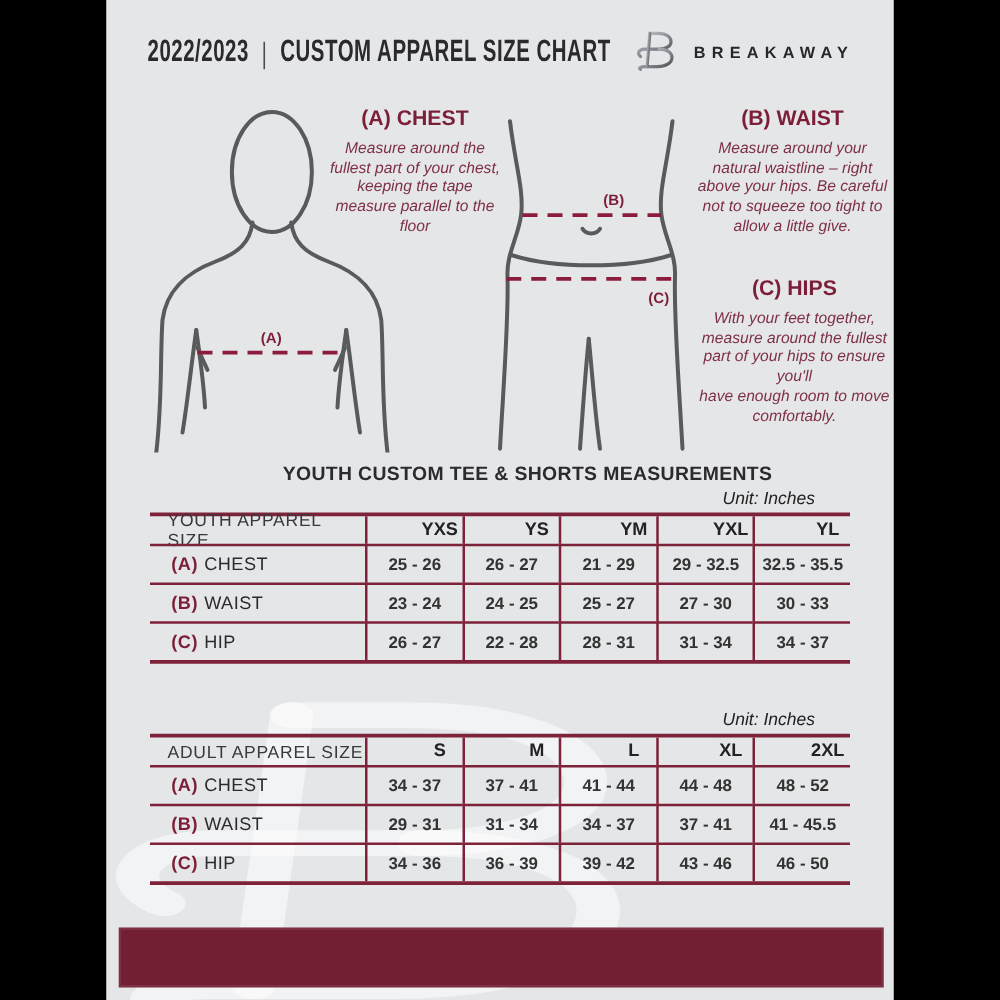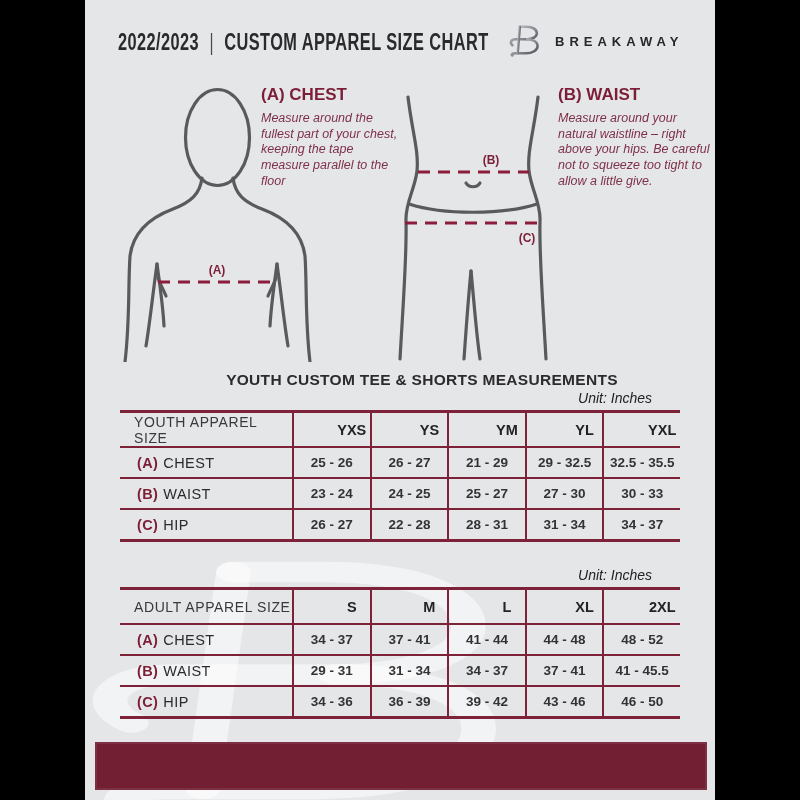--- a/index.html
+++ b/index.html
@@ -20,36 +20,36 @@
   .logo{position:absolute;left:423px;top:22px;width:34px;height:36px;}
   .brand{position:absolute;left:470px;top:34px;font-weight:bold;font-size:13px;letter-spacing:5px;color:#28282a;}
 
   
   .fig{position:absolute;}
   .fig path,.fig ellipse{fill:none;stroke:var(--outline-gray);stroke-width:3.2;stroke-linecap:round;}
   .fig .dash{stroke:#8c1c3c;stroke-width:3;stroke-dasharray:12 8;stroke-linecap:butt;}
   .fig text{fill:var(--maroon-text);font-weight:bold;font-size:12px;font-family:"Liberation Sans",sans-serif;}
 
   
-  .instr{position:absolute;}
+  .instr{position:absolute;text-align:center;}
   .instr h3{font-size:17px;font-weight:bold;color:var(--maroon-text);margin:0 0 7px;line-height:1.05;}
   .instr p{font-size:12.5px;font-style:italic;color:var(--maroon-body);line-height:1.26;white-space:pre-line;}
 
   
   .sec-title{position:absolute;left:0;width:674px;text-align:center;font-weight:bold;font-size:15.5px;
     letter-spacing:.3px;color:#2b2b2d;}
   .sec-unit{position:absolute;left:0;width:567px;text-align:right;font-style:italic;font-size:14px;color:#222;}
 
   
   .tbl{position:absolute;left:35px;width:560px;display:grid;grid-template-columns:172px repeat(5,1fr);
     border-top:3px solid var(--maroon-border);border-bottom:3px solid var(--maroon-border);}
   .tbl .c{display:flex;align-items:center;border-top:2px solid var(--maroon-border);}
   .tbl .c:nth-child(-n+6){border-top:0;}
   .tbl .c:not(.col1){border-left:2px solid var(--maroon-border);}
-  .tbl .hh{height:33px;} .tbl .dd{height:31px;}
+  .tbl .hh{height:22px;} .tbl .dd{height:31px;}
   .head-left{padding-left:14px;font-size:14px;letter-spacing:.6px;color:#39393b;}
   .size{justify-content:center;font-weight:bold;font-size:14.5px;color:#232325;padding-left:40px;}
   .rlabel{padding-left:17px;font-size:14.5px;letter-spacing:.4px;color:#2b2b2d;}
   .rlabel .key{color:var(--maroon-text);font-weight:bold;margin-right:5px;}
   .val{justify-content:center;font-size:13.5px;font-weight:bold;color:#333;}
 
   
   .watermark{position:absolute;left:-15px;top:548px;width:470px;height:265px;}
   .watermark path{fill:none;stroke:rgba(255,255,255,.5);stroke-width:3.4;stroke-linecap:round;}
   .footer{position:absolute;left:10px;top:742px;width:612px;height:48px;background:var(--maroon);
@@ -109,36 +109,41 @@
   </svg>
 
   <div class="instr" style="left:176px;top:86px;width:142px">
     <h3>(A) CHEST</h3>
     <p>Measure around the fullest part of your chest, keeping the tape measure parallel to the floor</p>
   </div>
   <div class="instr" style="left:473px;top:86px;width:152px">
     <h3>(B) WAIST</h3>
     <p>Measure around your natural waistline – right above your hips. Be careful not to squeeze too tight to allow a little give.</p>
   </div>
+  <div class="instr" style="left:473px;top:222px;width:155px">
+    <h3>(C) HIPS</h3>
+    <p>With your feet together, measure around the fullest part of your hips to ensure you'll
+have enough room to move comfortably.</p>
+  </div>
 
   <svg class="watermark" viewBox="0 0 46 44" preserveAspectRatio="none">
     <path d="M16 4 H25 C34 4 39 8 39 13 C39 18 33 21 26 21 H10 C4 21 2 26 6 29"></path>
     <path d="M26 21 C35 21 40 25 40 30 C40 36 33 40 24 40 H10 C5 40 4 42 6 43"></path>
     <path d="M16 4 L13 40"></path>
   </svg>
 
   <div class="sec-title" style="top:371px">YOUTH CUSTOM TEE &amp; SHORTS MEASUREMENTS</div>
   <div class="sec-unit" style="top:390px">Unit: Inches</div>
   <div class="tbl" style="top:410px">
     <div class="c col1 hh head-left">YOUTH APPAREL SIZE</div>
     <div class="c hh size">YXS</div>
     <div class="c hh size">YS</div>
     <div class="c hh size">YM</div>
+    <div class="c hh size">YXL</div>
     <div class="c hh size">YL</div>
-    <div class="c hh size">YXL</div>
 
     <div class="c col1 dd rlabel">
       <span class="key">(A)</span>
       <span>CHEST</span>
     </div>
     <div class="c dd val">25 - 26</div>
     <div class="c dd val">26 - 27</div>
     <div class="c dd val">21 - 29</div>
     <div class="c dd val">29 - 32.5</div>
     <div class="c dd val">32.5 - 35.5</div>

